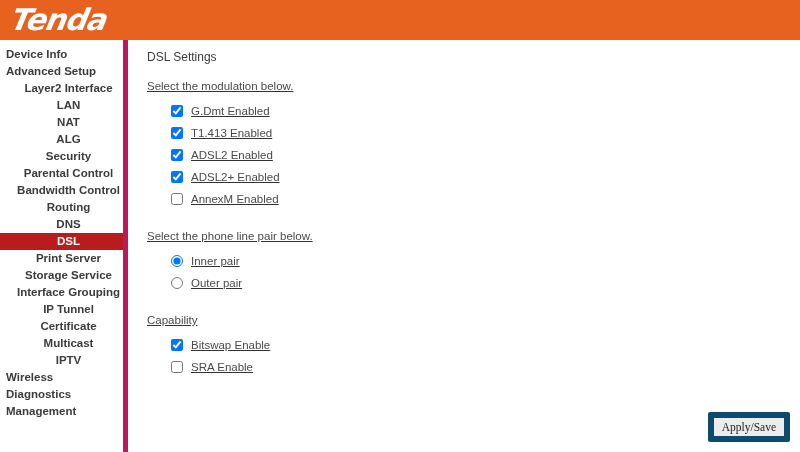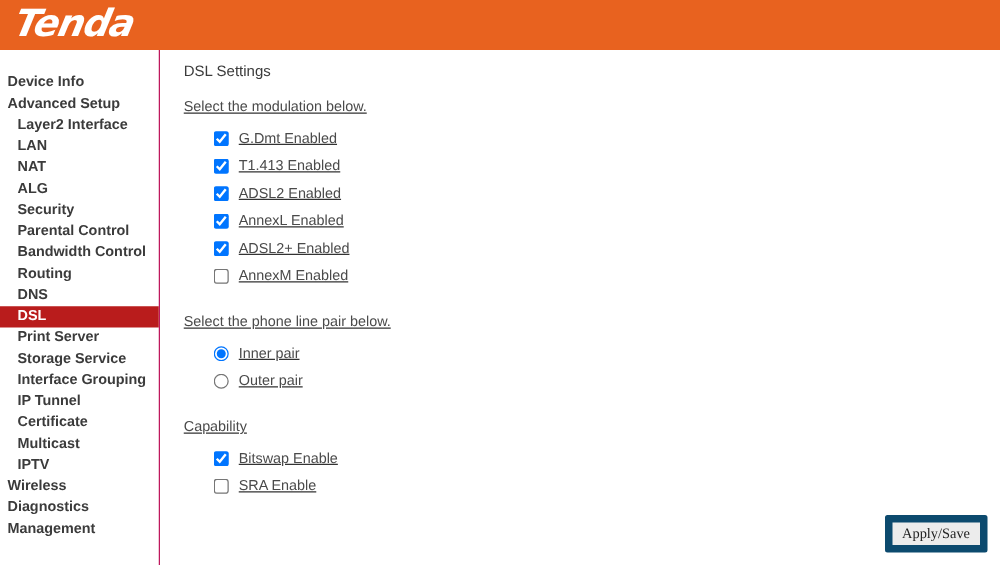--- a/index.html
+++ b/index.html
@@ -46,35 +46,35 @@
     transform: skewX(-12deg);
   }
   
   .sidebar {
     position: absolute;
     left: 0;
     top: 40px;
     width: 128px;
     height: 412px;
     background: #ffffff;
-    border-right: 1px solid #be185d;
-    padding-top: 18px;
+    border-right: 5px solid #be185d;
+    padding-top: 6px;
     box-sizing: border-box;
   }
   .nav-item {
     font-size: 11.5px;
     font-weight: bold;
     color: #3b3b3b;
     line-height: 17px;
     padding: 0 0 0 6px;
     white-space: nowrap;
     cursor: pointer;
   }
   .nav-item.lvl1 { padding-left: 6px; }
-  .nav-item.lvl2 { padding-left: 14px; }
+  .nav-item.lvl2 { padding-left: 14px; text-align: center; }
   .nav-item.active {
     background: #b91c1c;
     color: #ffffff;
   }
   
   .content {
     position: absolute;
     left: 129px;
     top: 40px;
     width: 671px;
@@ -185,24 +185,20 @@
             <div class="opt-row">
               <input type="checkbox" checked="" style="">
               <label>T1.413 Enabled</label>
             </div>
             <div class="opt-row">
               <input type="checkbox" checked="" style="">
               <label>ADSL2 Enabled</label>
             </div>
             <div class="opt-row">
               <input type="checkbox" checked="" style="">
-              <label>AnnexL Enabled</label>
-            </div>
-            <div class="opt-row">
-              <input type="checkbox" checked="" style="">
               <label>ADSL2+ Enabled</label>
             </div>
             <div class="opt-row">
               <input type="checkbox" style="">
               <label>AnnexM Enabled</label>
             </div>
           </div>
       </div>
 
       <div class="group-gap"></div>

